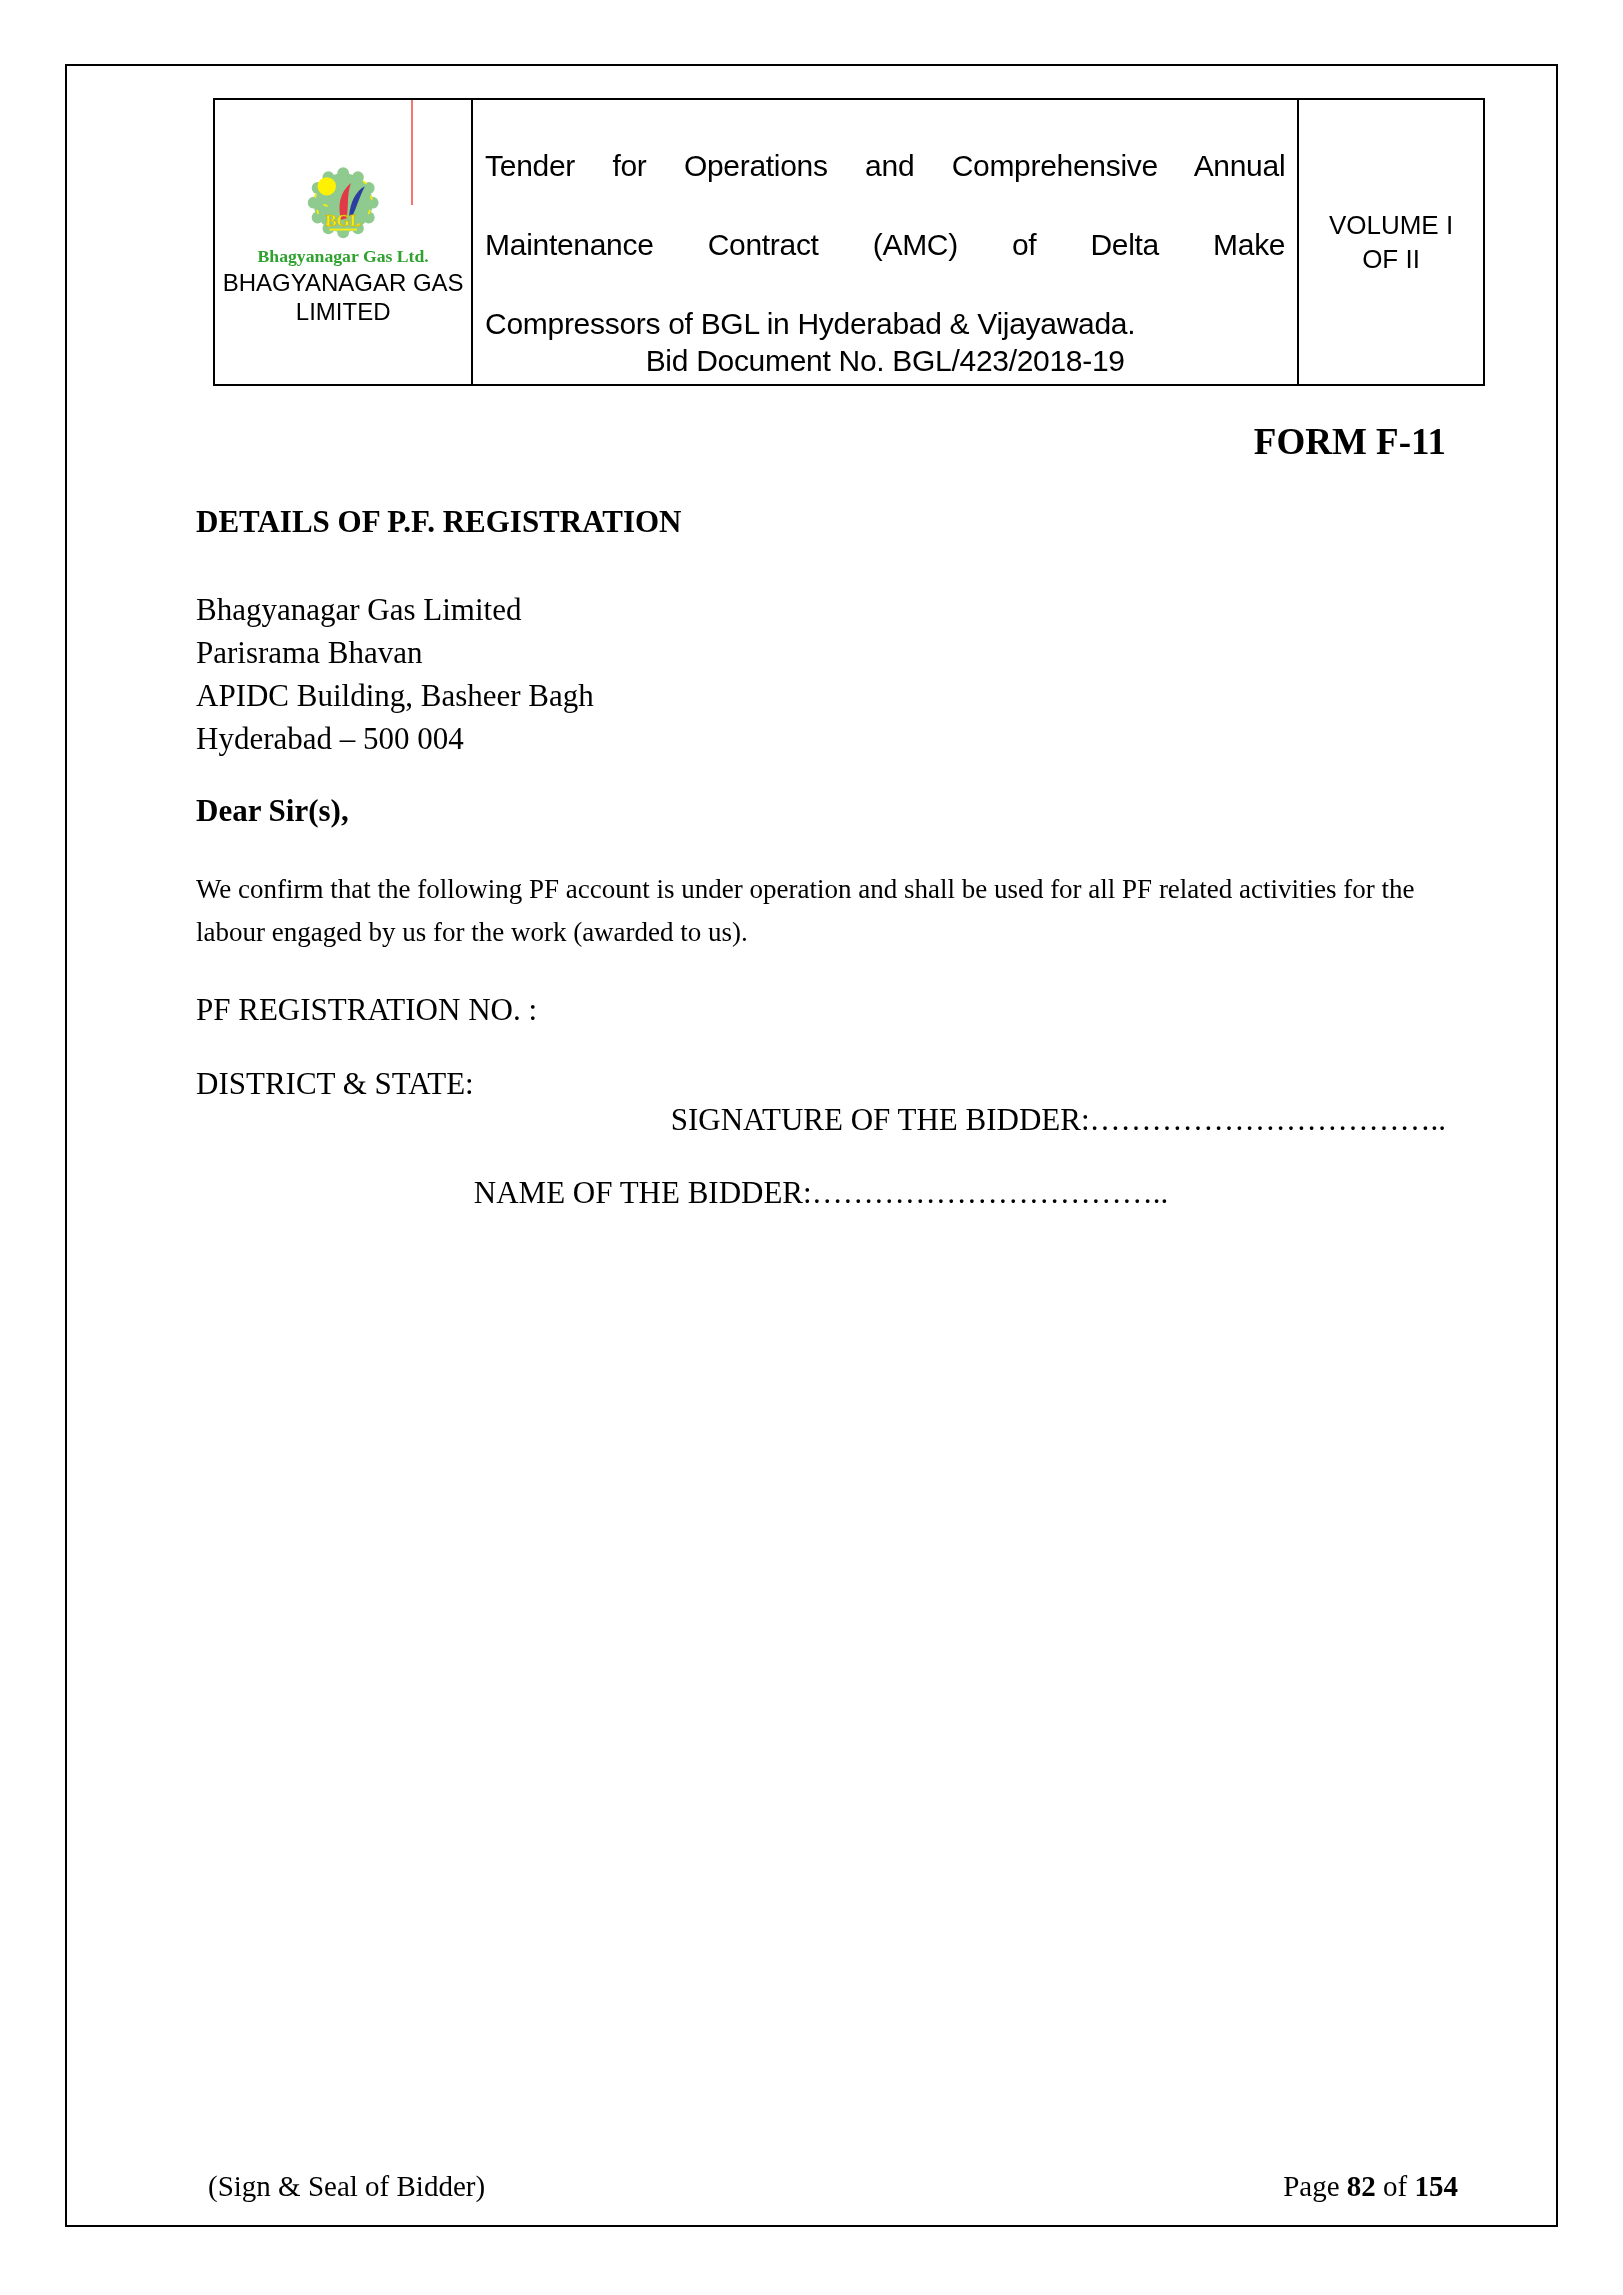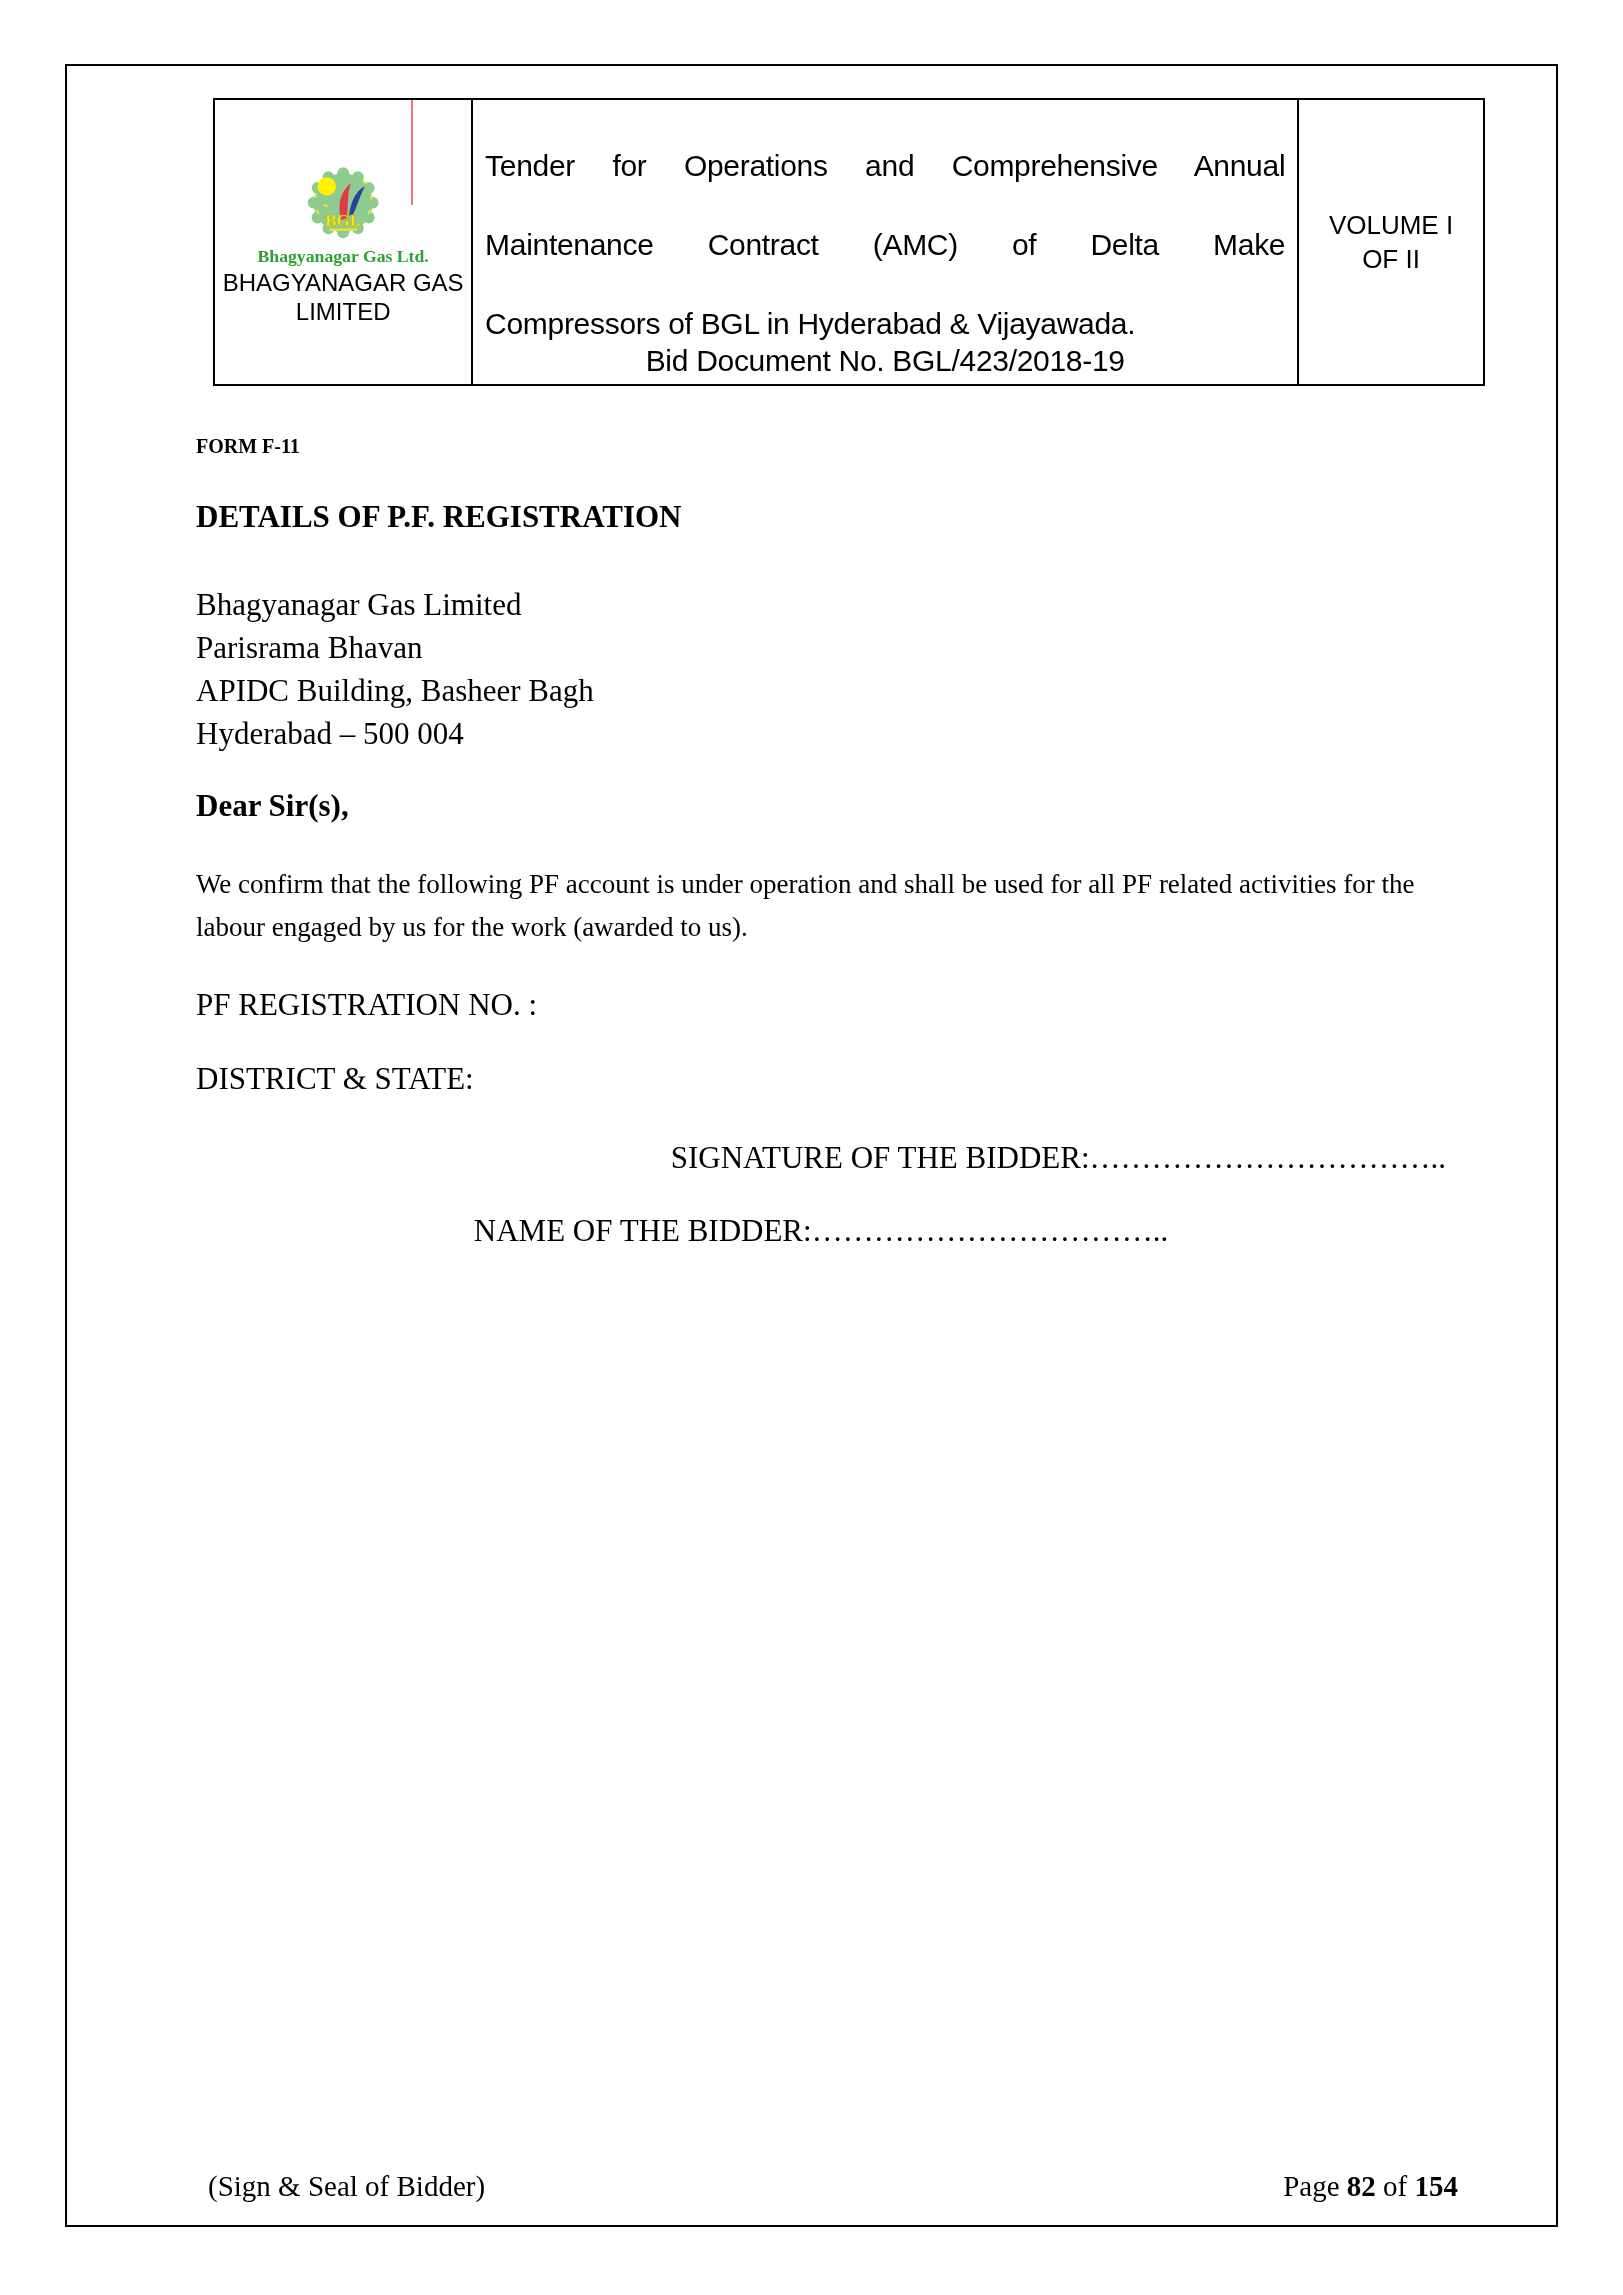--- a/index.html
+++ b/index.html
@@ -72,23 +72,24 @@
   .t-stretch{text-align:justify;text-align-last:justify;white-space:normal;}
   .t-bid{text-align:center;}
   .volume-cell{
     width:183px;
     text-align:center;
     font-size:26px;
     line-height:34px;
   }
   
   .form-label{
-    margin-top:49px;
-    font-weight:bold;
-    font-size:20px;
+    margin-top:34px;
+    text-align:right;
+    font-weight:bold;
+    font-size:37px;
   }
   .heading{
     margin-top:41px;
     text-align:left;
     font-weight:bold;
     font-size:31px;
   }
   .address{
     margin-top:48px;
     font-size:31px;
@@ -103,21 +104,20 @@
     margin-top:39px;
     font-size:27px;
     line-height:43px;
     width:1250px;
   }
   .field{
     margin-top:38px;
     font-size:31px;
   }
   .sig-line{
-    margin-top:43px;
     text-align:right;
     font-size:31px;
   }
   .name-line{
     margin-top:37px;
     text-align:center;
     font-size:31px;
   }
   
   .footer{

